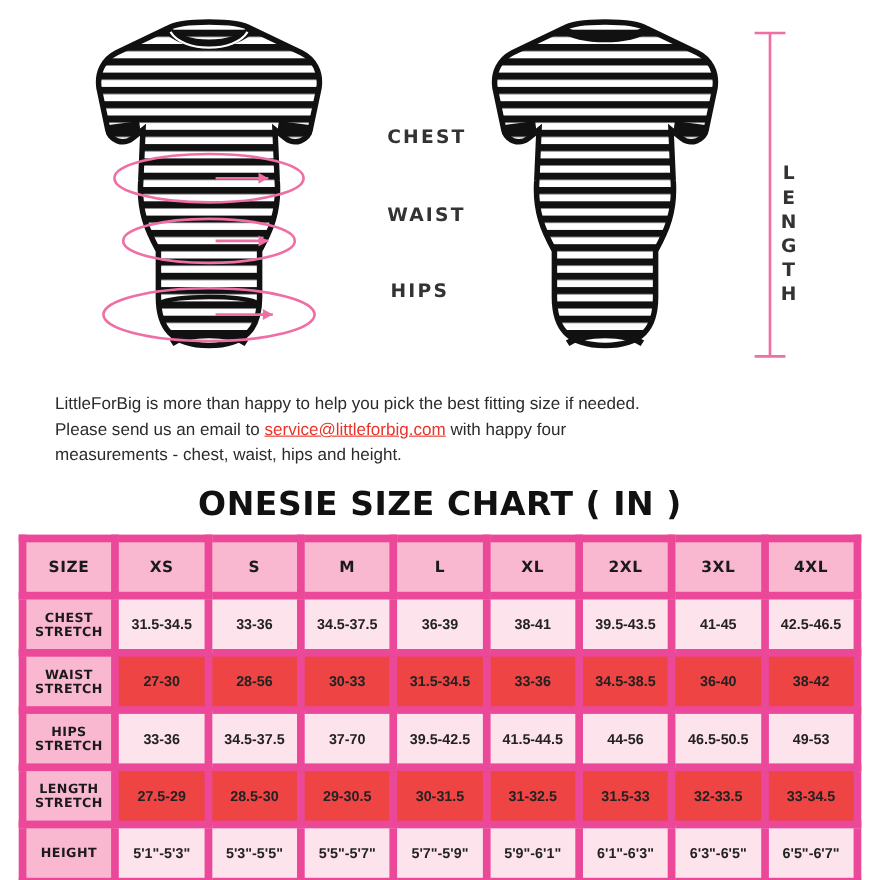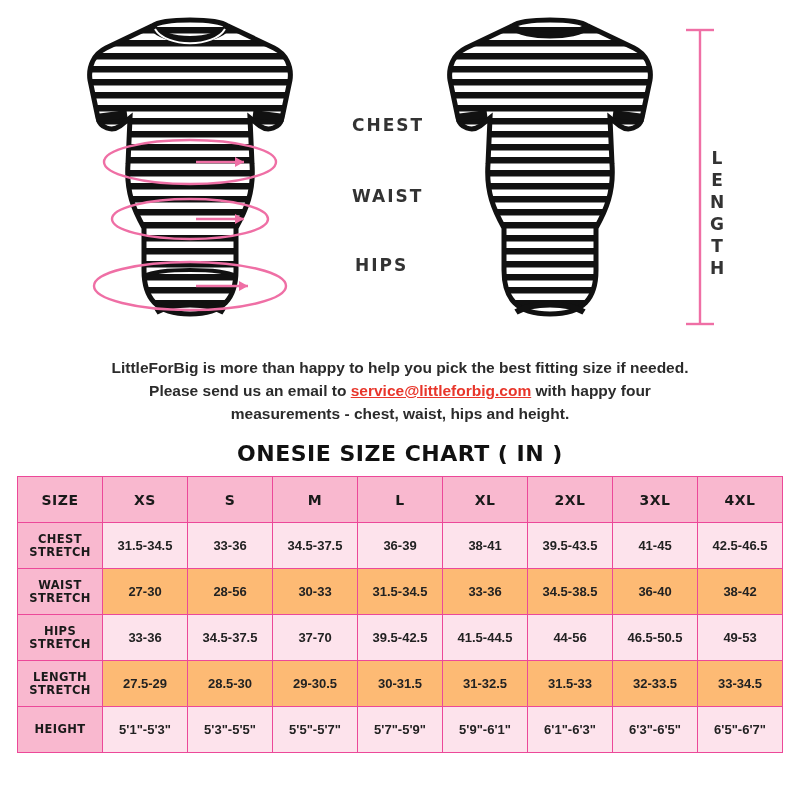--- a/index.html
+++ b/index.html
@@ -55,53 +55,51 @@
     letter-spacing: 2px;
     color: #333333;
     writing-mode: vertical-rl;
     text-orientation: upright;
   }
 
   
   .help-text {
     width: 700px;
     margin: 6px auto 0 auto;
-    text-align: center;
     font-size: 15.5px;
     line-height: 23px;
     color: #2b2b2b;
-    font-weight: bold;
   }
   .help-text .email {
     color: #e8352a;
   }
 
   
   .chart-title {
     text-align: center;
     font-family: "DejaVu Sans", sans-serif;
     font-weight: bold;
-    font-size: 22px;
+    font-size: 30px;
     letter-spacing: 0.5px;
     color: #111111;
     margin: 16px 0 10px 0;
   }
 
   
   .table-wrap {
     width: 766px;
     margin: 0 auto;
   }
   table.size-chart {
     border-collapse: collapse;
     width: 100%;
     table-layout: fixed;
   }
   table.size-chart td, table.size-chart th {
-    border: 1px solid #ec4899;
+    border: 7px solid #ec4899;
     text-align: center;
     vertical-align: middle;
     font-size: 13px;
     height: 45px;
     padding: 0 2px;
     color: #222222;
     background: #fde3ec;
     font-weight: bold;
   }
   table.size-chart th.head {
@@ -116,21 +114,21 @@
     background: #f9b8cf;
     font-family: "DejaVu Sans", sans-serif;
     font-weight: bold;
     font-size: 11.5px;
     letter-spacing: 0.4px;
     line-height: 13px;
     color: #1a1a1a;
     width: 84px;
   }
   table.size-chart tr.alt td.val {
-    background: #fdba74;
+    background: #ef4444;
   }
   .rowhead span { display: block; }
 </style>
 </head>
 <body>
 
 <div class="illustration">
 
   <div class="garment front">
     <svg width="260" height="320" viewBox="0 0 260 320">

